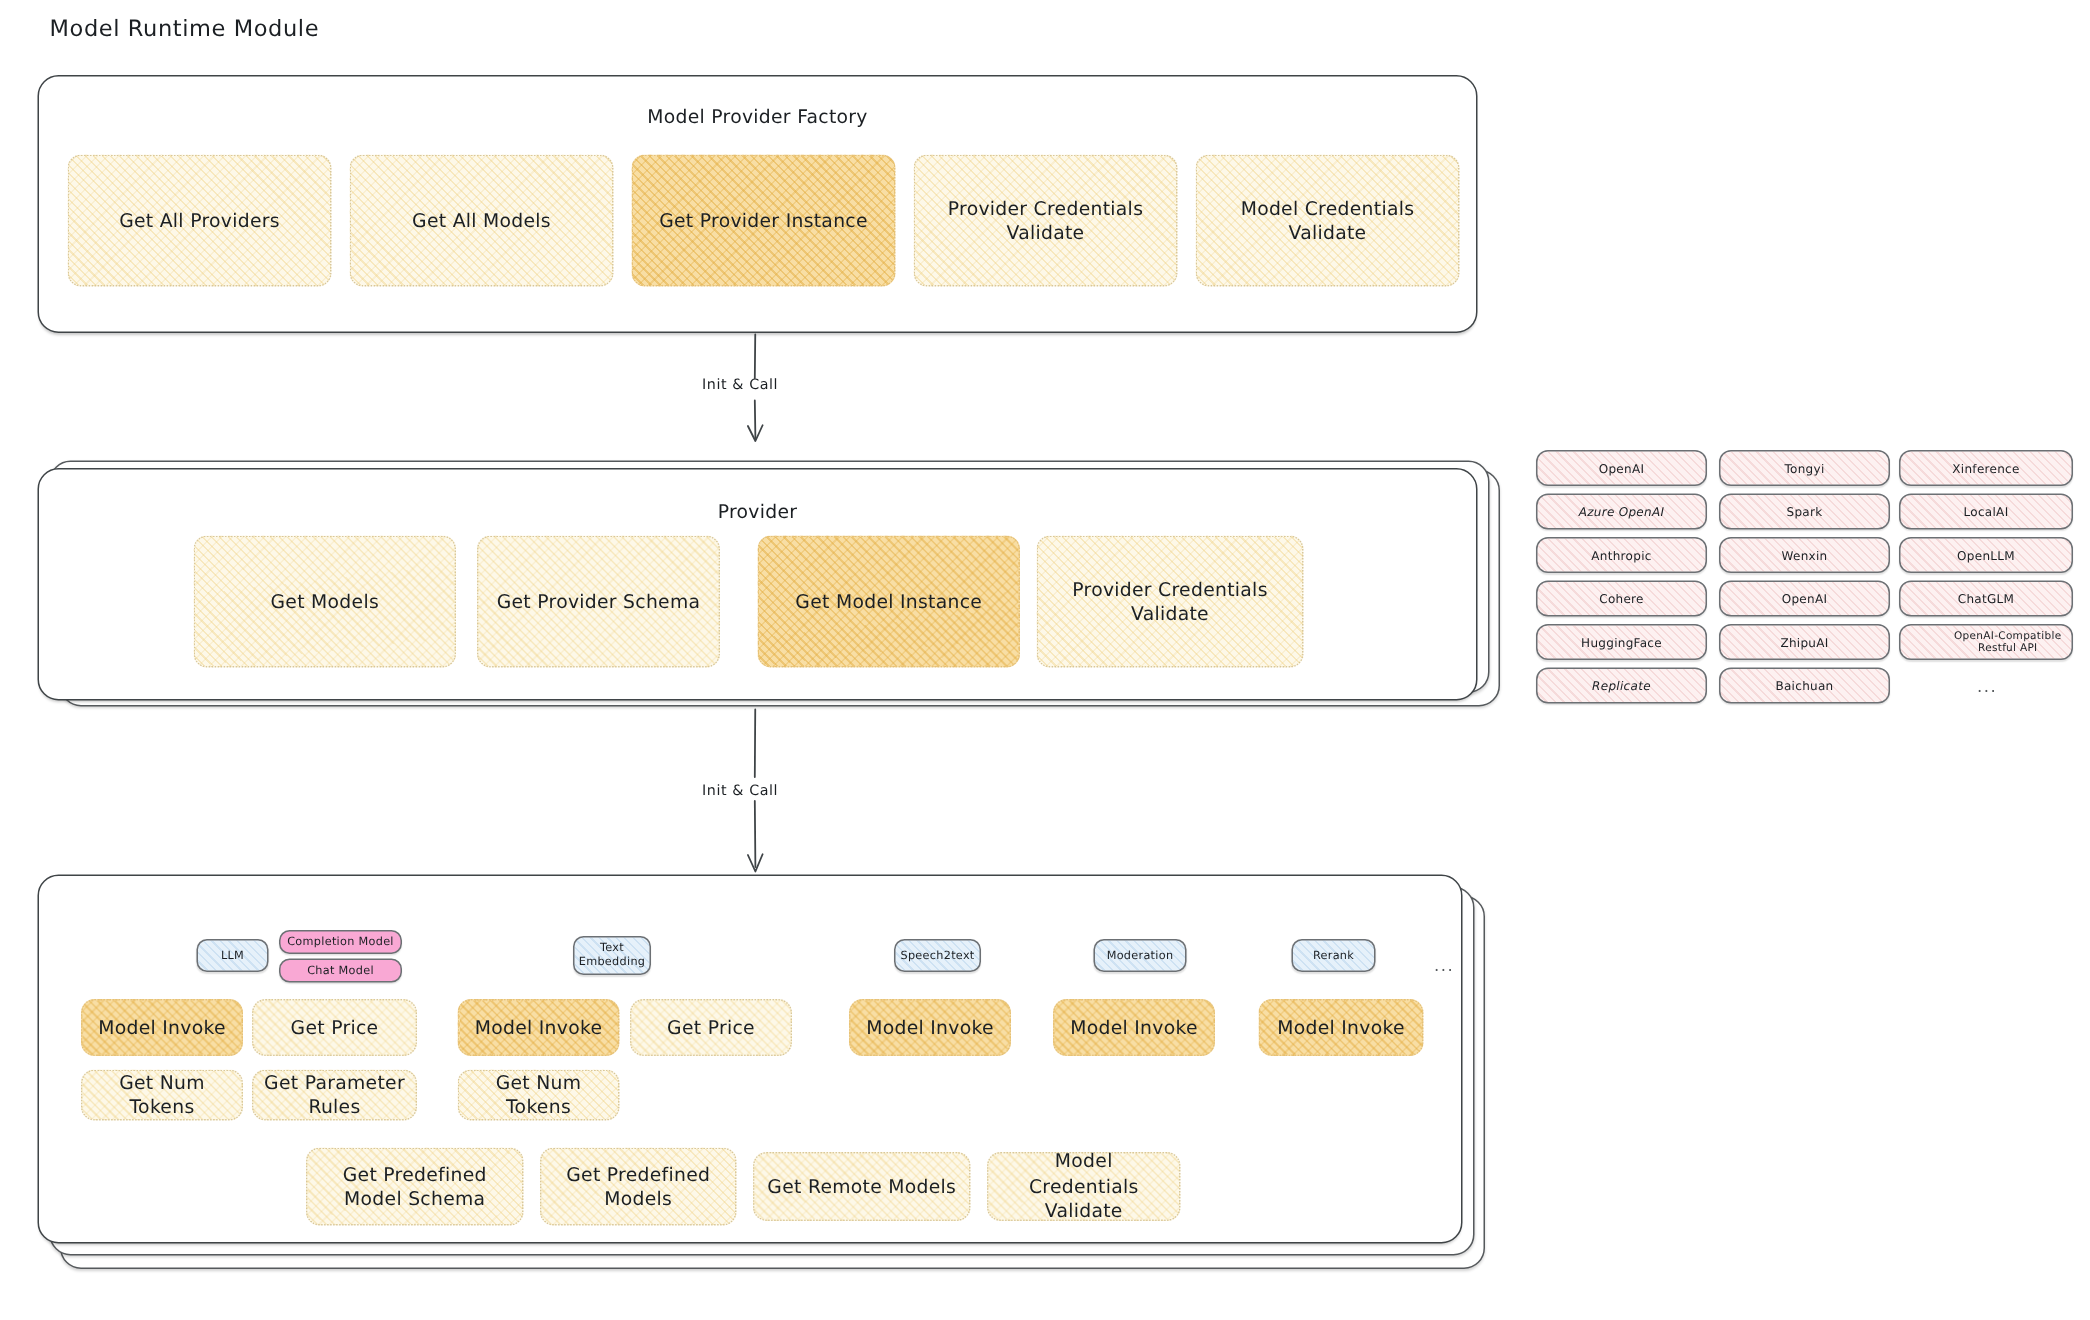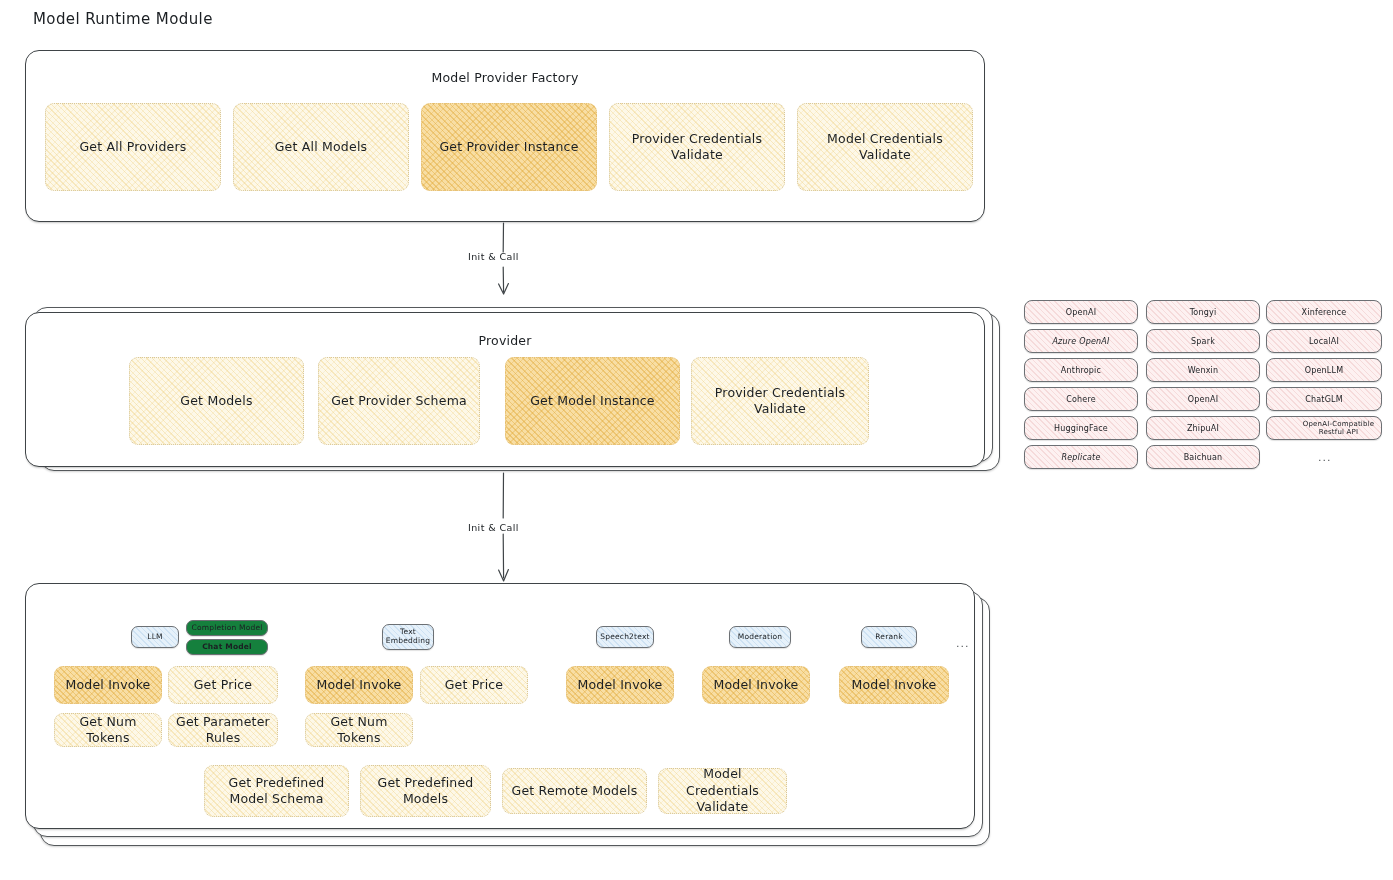--- a/index.html
+++ b/index.html
@@ -98,21 +98,21 @@
     display:flex; align-items:center; justify-content:center;
     text-align:center; line-height:1.15;
     font-size:7.5px; color:#1b1f23;
     background-color:#e6f1fa;
     background-image:
       repeating-linear-gradient(45deg, rgba(150,190,225,.30) 0 1px, rgba(0,0,0,0) 1px 4px);
     padding:1px 3px;
     box-shadow:0 1px 1px rgba(0,0,0,.12);
   }
   .mtag.white {
-    background-color:#15803d;
+    background-color:#f9a8d4;
     background-image:none;
   }
 </style>
 </head>
 <body>
 
 <div id="page-title" class="hand">Model Runtime Module</div>
 
 <div class="panel" id="factory-panel" style="left:25px; top:50px; width:960px; height:172px;">
   <div class="panel-title hand" style="top:19px;">Model Provider Factory</div>
@@ -191,21 +191,21 @@
   </svg>
   <div class="arrow-label hand" style="left:8px; top:50px;">Init &amp; Call</div>
 </div>
 
 <div class="stack-layer" style="left:40px; top:597px; width:950px; height:249px;"></div>
 <div class="stack-layer" style="left:33px; top:591px; width:950px; height:246px;"></div>
 <div class="panel" id="model-panel" style="left:25px; top:583px; width:950px; height:246px; z-index:2;">
   <div id="model-types">
       <div class="mtag hand" style="left: 105px; top: 42px; width: 48px; height: 22px;">LLM</div>
       <div class="mtag white hand" style="left: 160px; top: 36px; width: 82px; height: 16px;">Completion Model</div>
-      <div class="mtag white hand" style="left: 160px; top: 55px; width: 82px; height: 16px; font-weight: bold;">Chat Model</div>
+      <div class="mtag white hand" style="left: 160px; top: 55px; width: 82px; height: 16px;">Chat Model</div>
       <div class="fbox hl" style="left: 28px; top: 82px; width: 108px; height: 38px;">
         <span class="hand">Model Invoke</span>
       </div>
       <div class="fbox" style="left: 142px; top: 82px; width: 110px; height: 38px;">
         <span class="hand">Get Price</span>
       </div>
       <div class="fbox" style="left: 28px; top: 129px; width: 108px; height: 34px;">
         <span class="hand">Get Num Tokens</span>
       </div>
       <div class="fbox" style="left: 142px; top: 129px; width: 110px; height: 34px;">

